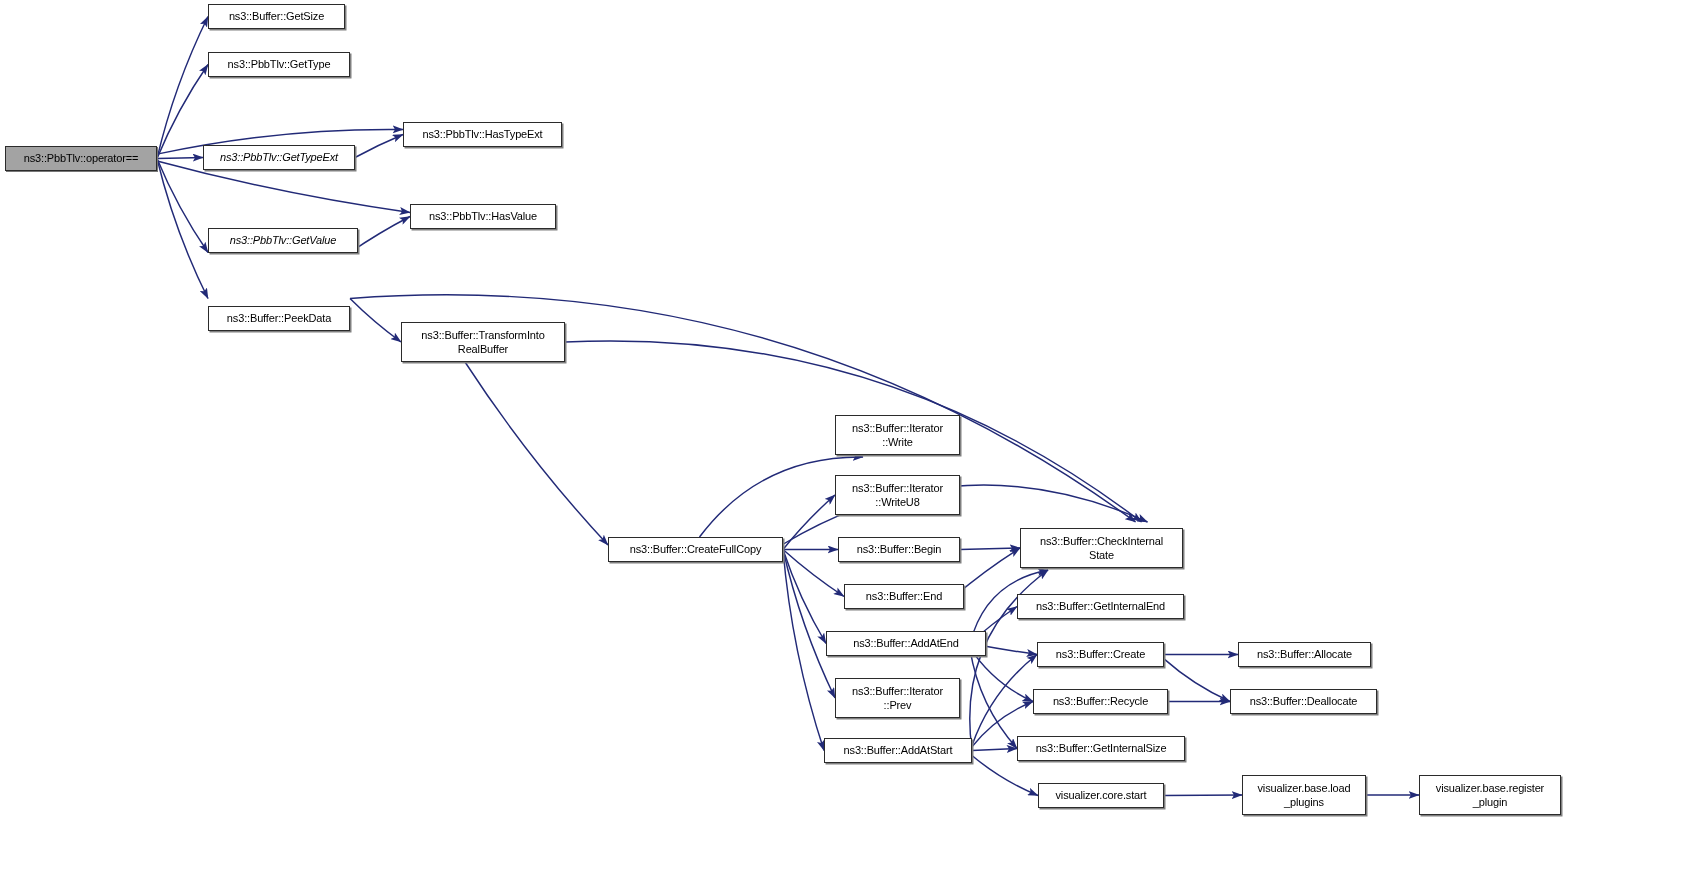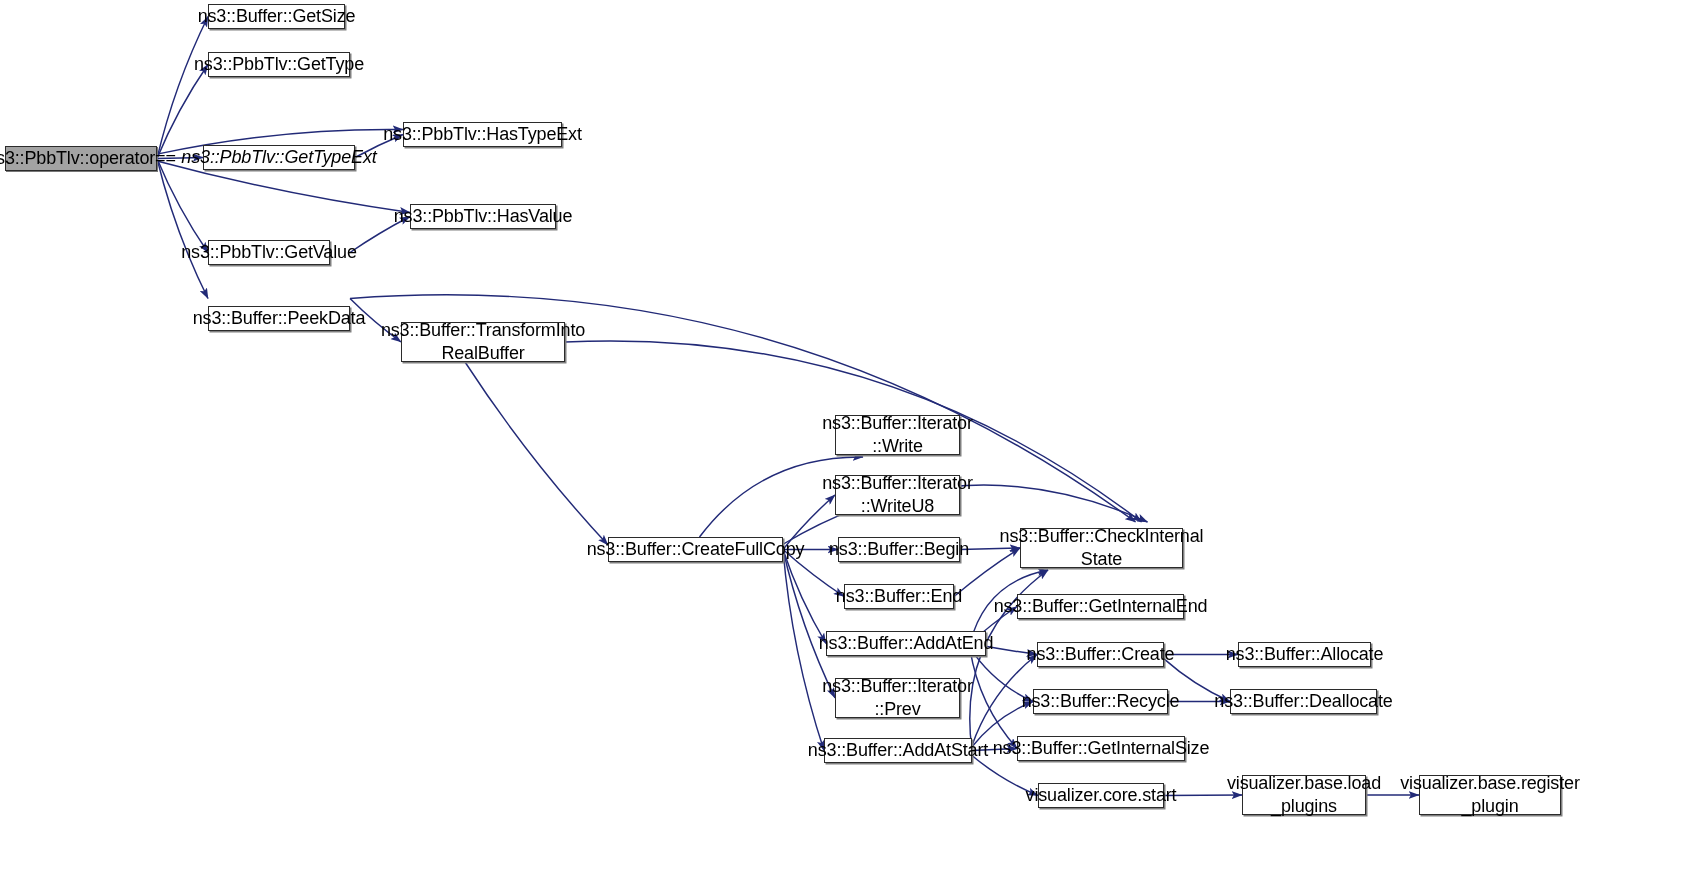--- a/index.html
+++ b/index.html
@@ -21,21 +21,21 @@
     width: 1692px;
     height: 885px;
     pointer-events: none;
   }
   .node {
     position: absolute;
     box-sizing: border-box;
     border: 1px solid #2b2b2b;
     background: #ffffff;
     color: #000000;
-    font-size: 18px;
+    font-size: 11px;
     line-height: 1.28;
     display: flex;
     align-items: center;
     justify-content: center;
     text-align: center;
     white-space: pre-line;
     padding: 1px 14px;
     letter-spacing: -0.15px;
   }
   .node.highlight {
@@ -98,31 +98,31 @@
         <path d="M1366,795 Q1392.5,795 1419,795" marker-end="url(#arrow)"></path>
       </g>
   </svg>
   <div id="node-layer">
       <div class="node highlight" style="left: 5px; top: 146px; width: 152px; height: 25px;">ns3::PbbTlv::operator==</div>
       <div class="node shadow" style="left: 208px; top: 4px; width: 137px; height: 25px;">ns3::Buffer::GetSize</div>
       <div class="node shadow" style="left: 208px; top: 52px; width: 142px; height: 25px;">ns3::PbbTlv::GetType</div>
       <div class="node shadow" style="left: 403px; top: 122px; width: 159px; height: 25px;">ns3::PbbTlv::HasTypeExt</div>
       <div class="node shadow" style="left: 203px; top: 145px; width: 152px; height: 25px; font-style: italic;">ns3::PbbTlv::GetTypeExt</div>
       <div class="node shadow" style="left: 410px; top: 204px; width: 146px; height: 25px;">ns3::PbbTlv::HasValue</div>
-      <div class="node shadow" style="left: 208px; top: 240px; width: 122px; height: 25px;">ns3::PbbTlv::GetValue</div>
+      <div class="node shadow" style="left: 208px; top: 228px; width: 150px; height: 25px; font-style: italic;">ns3::PbbTlv::GetValue</div>
       <div class="node shadow" style="left: 208px; top: 286px; width: 142px; height: 25px; margin-top: 20px;">ns3::Buffer::PeekData</div>
       <div class="node shadow" style="left: 401px; top: 322px; width: 164px; height: 40px;">ns3::Buffer::TransformInto
 RealBuffer</div>
       <div class="node shadow" style="left: 608px; top: 537px; width: 175px; height: 25px;">ns3::Buffer::CreateFullCopy</div>
       <div class="node shadow" style="left: 835px; top: 415px; width: 125px; height: 40px;">ns3::Buffer::Iterator
 ::Write</div>
       <div class="node shadow" style="left: 835px; top: 475px; width: 125px; height: 40px;">ns3::Buffer::Iterator
 ::WriteU8</div>
       <div class="node shadow" style="left: 838px; top: 537px; width: 122px; height: 25px;">ns3::Buffer::Begin</div>
-      <div class="node shadow" style="left: 844px; top: 584px; width: 110px; height: 25px;">ns3::Buffer::End</div>
+      <div class="node shadow" style="left: 844px; top: 584px; width: 120px; height: 25px;">ns3::Buffer::End</div>
       <div class="node shadow" style="left: 826px; top: 631px; width: 160px; height: 25px;">ns3::Buffer::AddAtEnd</div>
       <div class="node shadow" style="left: 835px; top: 678px; width: 125px; height: 40px;">ns3::Buffer::Iterator
 ::Prev</div>
       <div class="node shadow" style="left: 824px; top: 738px; width: 148px; height: 25px;">ns3::Buffer::AddAtStart</div>
       <div class="node shadow" style="left: 1020px; top: 528px; width: 163px; height: 40px;">ns3::Buffer::CheckInternal
 State</div>
       <div class="node shadow" style="left: 1017px; top: 594px; width: 167px; height: 25px;">ns3::Buffer::GetInternalEnd</div>
       <div class="node shadow" style="left: 1037px; top: 642px; width: 127px; height: 25px;">ns3::Buffer::Create</div>
       <div class="node shadow" style="left: 1033px; top: 689px; width: 135px; height: 25px; text-align: center;">ns3::Buffer::Recycle</div>
       <div class="node shadow" style="left: 1017px; top: 736px; width: 168px; height: 25px;">ns3::Buffer::GetInternalSize</div>

